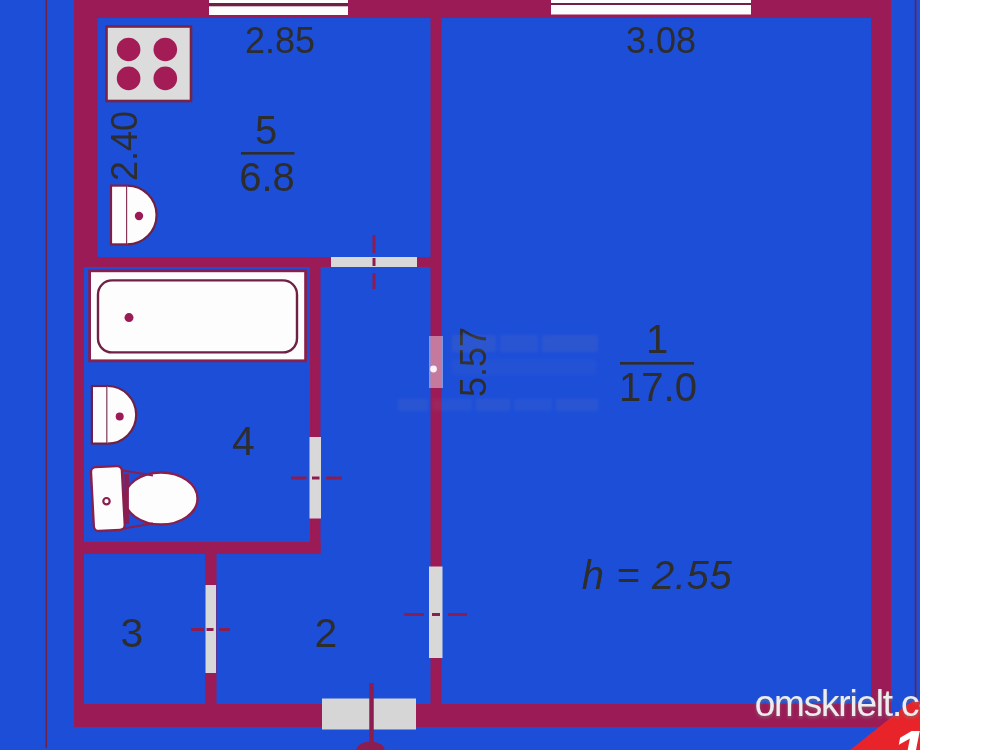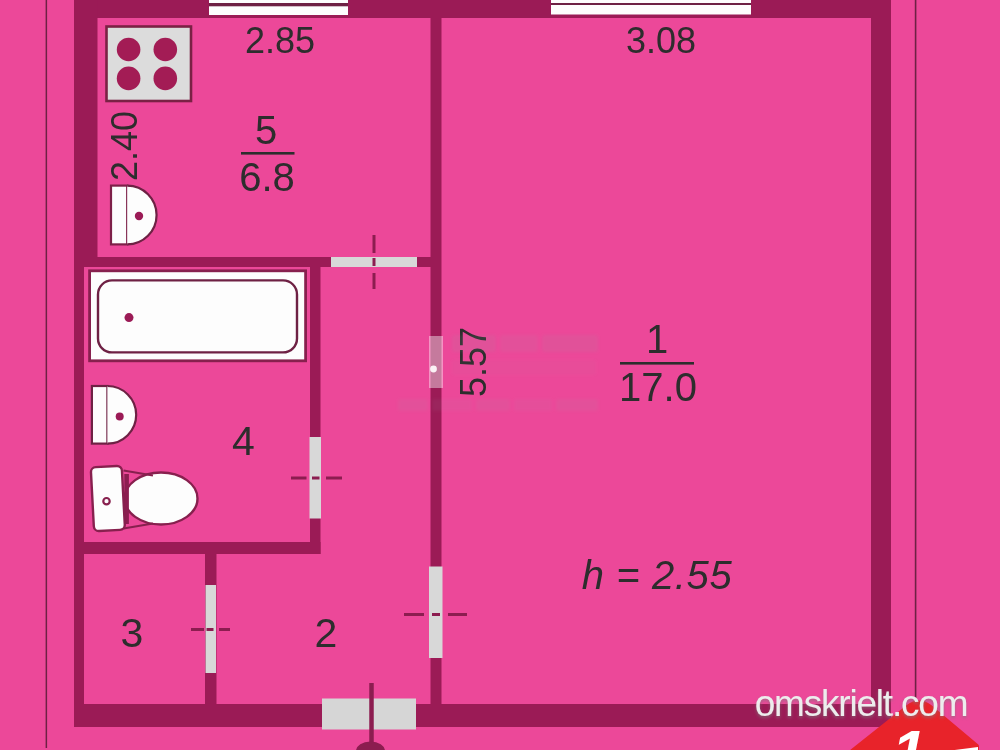--- a/index.html
+++ b/index.html
@@ -1,16 +1,16 @@
 <!DOCTYPE html>
 <html><head>
 <meta charset="utf-8">
 <style>
   html,body{margin:0;padding:0;background:#fff;}
-  .page{position:relative;width:1000px;height:750px;background:#ec4899;overflow:hidden;
+  .page{position:relative;width:920px;height:750px;background:#1d4ed8;overflow:hidden;
         font-family:"Liberation Sans", sans-serif;}
   svg{position:absolute;left:0;top:0;}
 </style>
 </head>
 <body>
 <div class="page">
 <svg width="1000" height="750" viewBox="0 0 1000 750">
 
   <rect x="45.6" y="0" width="1.5" height="748" fill="#6e2144"></rect>
 

